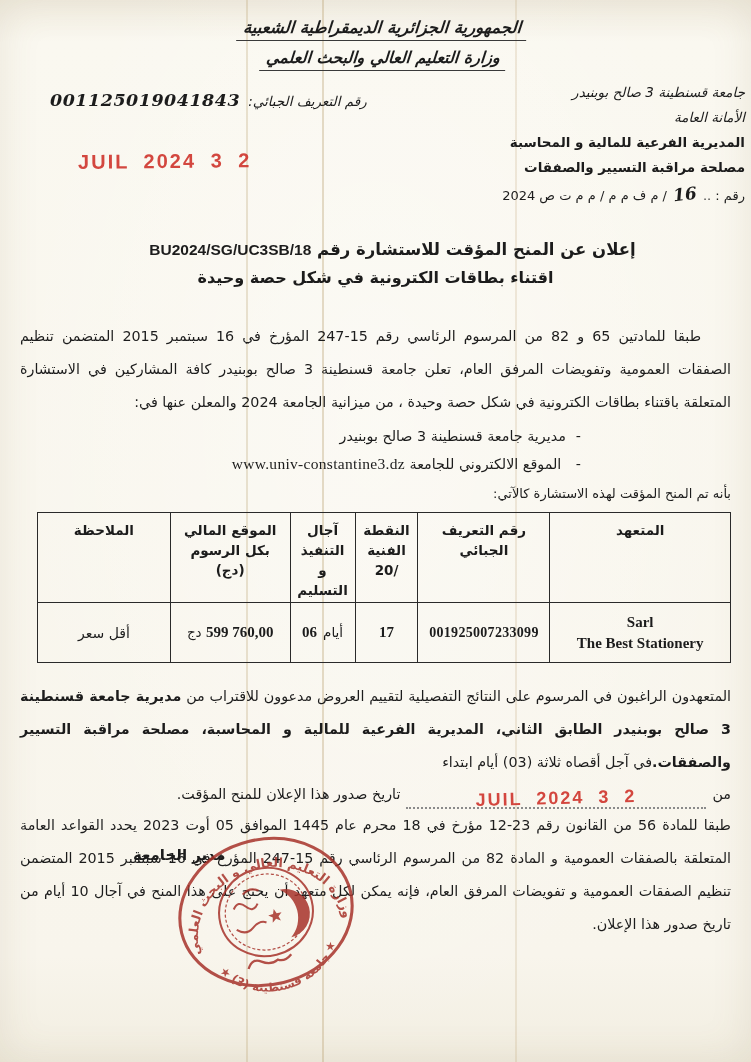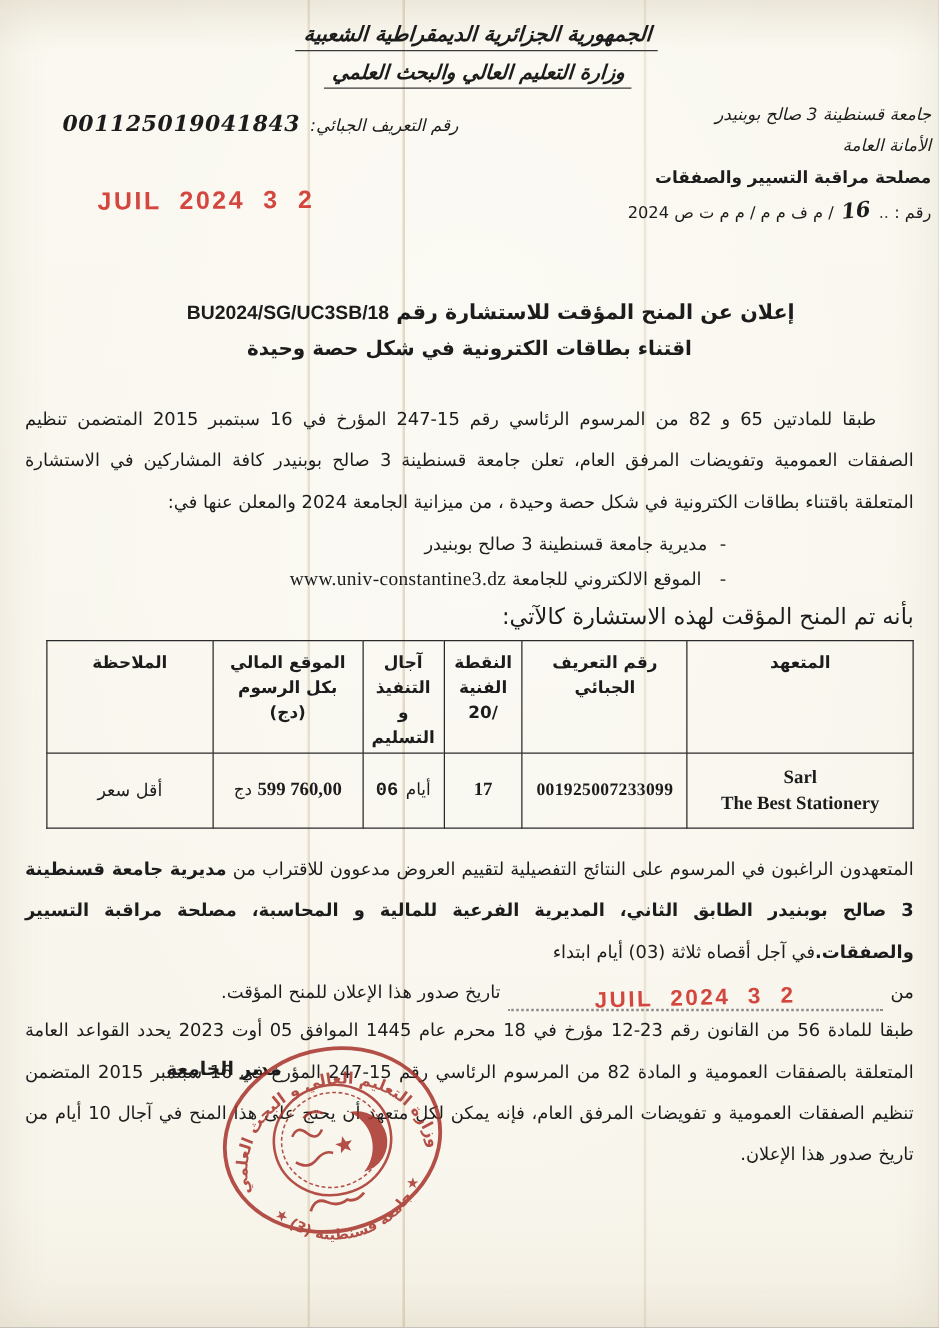--- a/index.html
+++ b/index.html
@@ -72,39 +72,39 @@
 
   
   .body-block{position:absolute;top:320px;right:20px;left:20px;}
   p{margin:0;}
   .para{font-size:14.3px;line-height:33px;text-align:justify;}
   .para.indent{text-indent:30px;}
   .bullets{list-style:none;margin:4px 0 0;padding:0 150px 0 0;}
   .bullets li{font-size:14.3px;line-height:27px;}
   .bullets li::before{content:"-";margin-left:10px;}
   .url{font-family:"Liberation Serif",serif;font-size:15.5px;letter-spacing:.3px;}
-  .award-intro{font-size:18px;line-height:24px;text-align:right;margin-top:4px;}
+  .award-intro{font-size:13px;line-height:24px;text-align:right;margin-top:4px;}
 
   
   table.award{
     width:694px;margin:6px 0 0 0;
     border-collapse:collapse;direction:rtl;
     font-size:13.5px;
   }
   table.award th,table.award td{
     border:1.5px solid #2a2a2a;text-align:center;padding:2px 3px;
   }
   table.award th{font-weight:600;vertical-align:top;padding-top:7px;height:43px;line-height:20px;}
   table.award td{height:55px;vertical-align:middle;}
   .serifb{font-family:"Liberation Serif",serif;font-weight:bold;}
   td.bidder{font-size:15px;line-height:21px;direction:ltr;}
   td.taxid{font-size:14px;letter-spacing:.3px;direction:ltr;}
   td.score{font-size:15px;}
   td.delay{direction:ltr;}
-  td.delay .num{font-family:Liberation Mono, monospace;font-weight:bold;font-size:15px;margin-right:6px;}
+  td.delay .num{font-family:Liberation Serif, serif;font-weight:bold;font-size:15px;margin-right:6px;}
   td.amount .num{font-family:"Liberation Serif",serif;font-weight:bold;font-size:15px;}
   td.remark{font-size:14px;}
 
   .after-table{margin-top:17px;}
   .para .bold{font-weight:bold;}
 
   .dateline{display:flex;direction:rtl;align-items:flex-end;font-size:14.3px;line-height:30px;gap:6px;}
   .dateline .dots-wrap{
     position:relative;flex:0 0 300px;height:22px;
     border-bottom:2px dotted #8a8a8a;
@@ -130,20 +130,21 @@
   <div class="crease c3"></div>
 
   <div class="rep-block">
     <span class="rep-line">الجمهورية الجزائرية الديمقراطية الشعبية</span><br>
     <span class="rep-line second">وزارة التعليم العالي والبحث العلمي</span>
   </div>
 
   <div class="org-block">
     <div class="hand">جامعة قسنطينة 3 صالح بوبنيدر</div>
     <div class="hand">الأمانة العامة</div>
+    <div class="adm">المديرية الفرعية للمالية و المحاسبة</div>
     <div class="adm">مصلحة مراقبة التسيير والصفقات</div>
     <div class="ref-line">
       <span>رقم :</span>
       <span class="dots">..</span>
       <span class="refnum">16</span>
       <span>/ م ف م م / م م ت ص 2024</span>
     </div>
   </div>
 
   <div class="tax-line">

